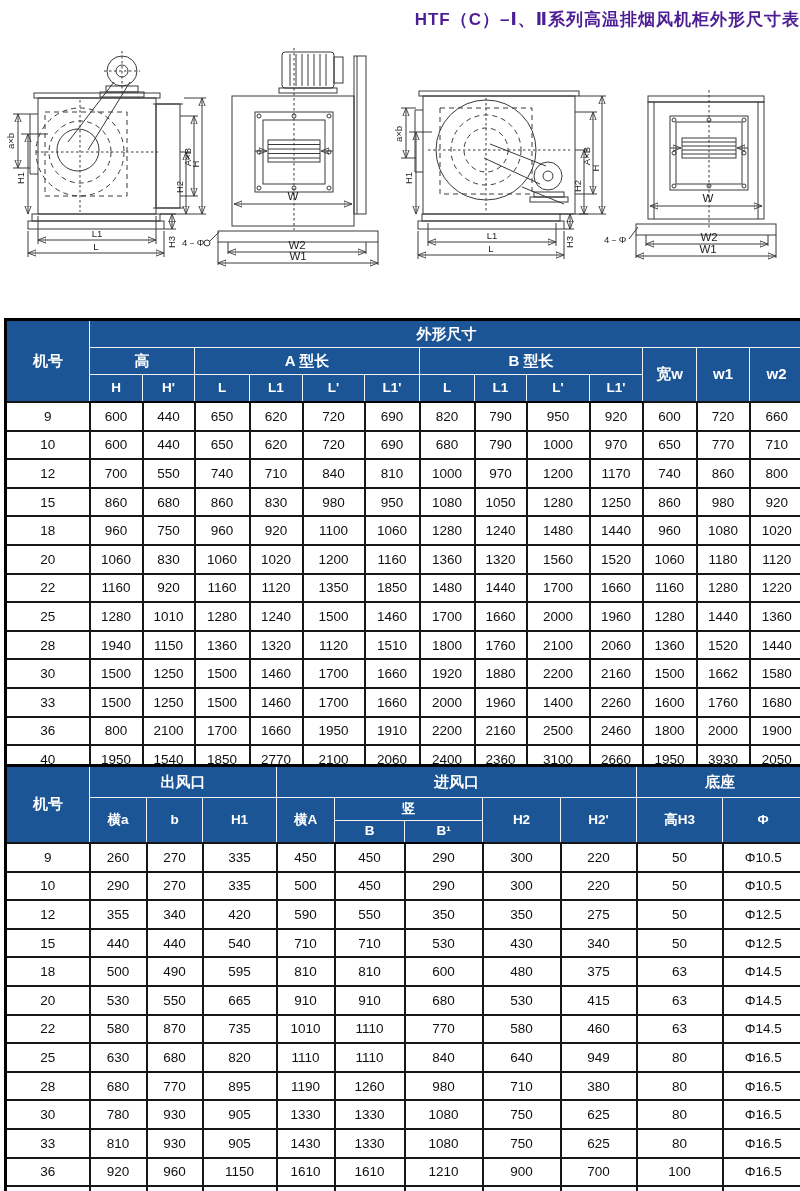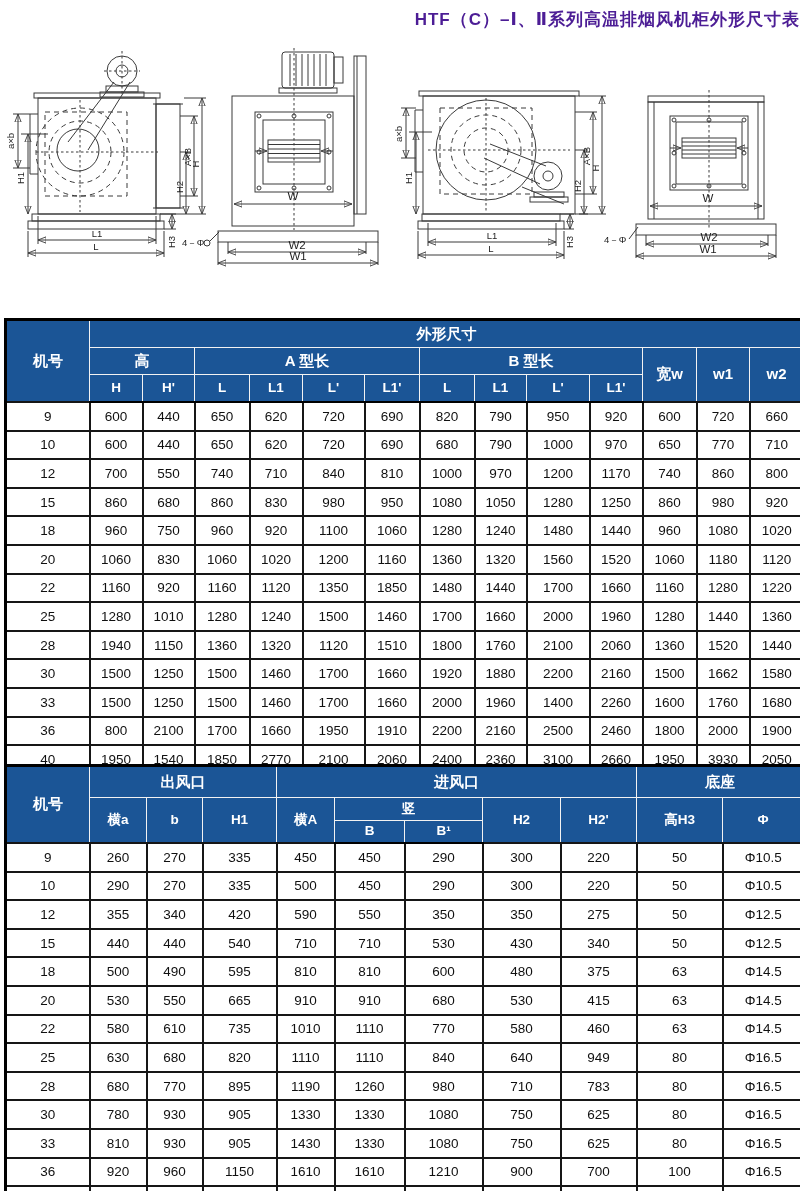--- a/index.html
+++ b/index.html
@@ -621,21 +621,21 @@
         <td>910</td>
         <td>680</td>
         <td>530</td>
         <td>415</td>
         <td>63</td>
         <td>Φ14.5</td>
       </tr>
       <tr>
         <td>22</td>
         <td>580</td>
-        <td>610</td>
+        <td>870</td>
         <td>735</td>
         <td>1010</td>
         <td>1110</td>
         <td>770</td>
         <td>580</td>
         <td>460</td>
         <td>63</td>
         <td>Φ14.5</td>
       </tr>
       <tr>
@@ -653,21 +653,21 @@
       </tr>
       <tr>
         <td>28</td>
         <td>680</td>
         <td>770</td>
         <td>895</td>
         <td>1190</td>
         <td>1260</td>
         <td>980</td>
         <td>710</td>
-        <td>783</td>
+        <td>380</td>
         <td>80</td>
         <td>Φ16.5</td>
       </tr>
       <tr>
         <td>30</td>
         <td>780</td>
         <td>930</td>
         <td>905</td>
         <td>1330</td>
         <td>1330</td>

